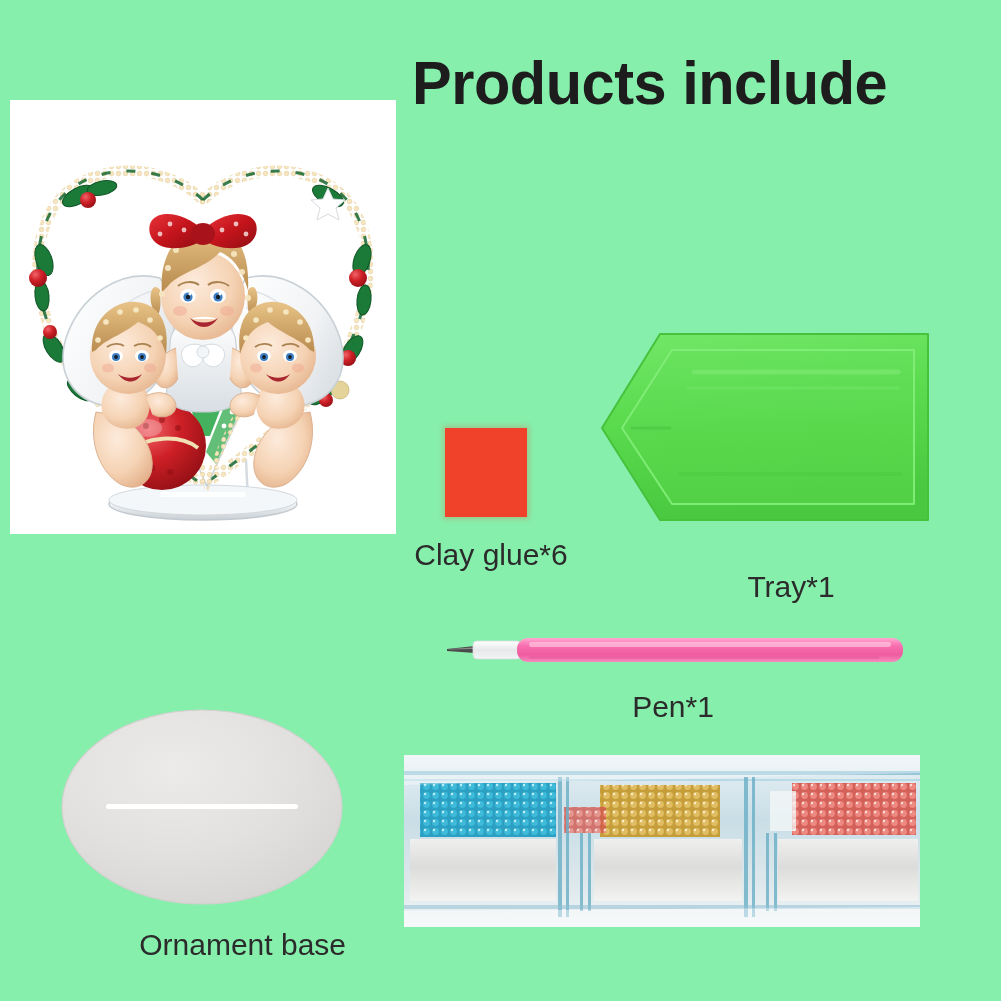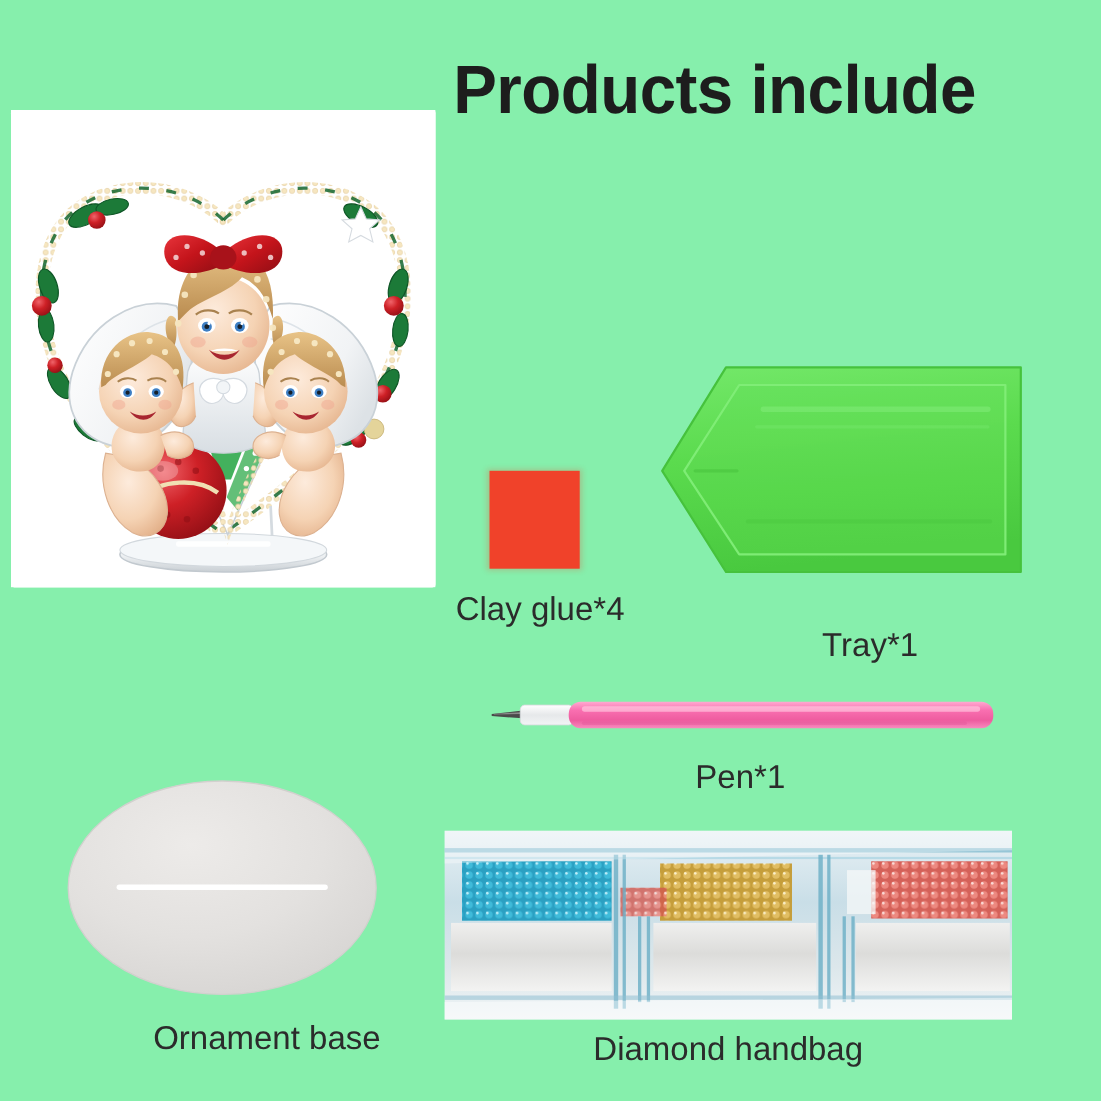--- a/index.html
+++ b/index.html
@@ -361,21 +361,21 @@
         <path d="M272 246 C 277 243, 285 243, 289 247" fill="none" stroke="#A9824F" stroke-width="1.8"></path>
         <path d="M256 274 C 263 284, 274 284, 280 274 C 273 279, 263 279, 256 274 Z" fill="#A82630"></path>
         <ellipse cx="246" cy="268" rx="6" ry="4.5" fill="#EFA38F" opacity="0.45"></ellipse>
         <ellipse cx="288" cy="268" rx="6" ry="4.5" fill="#EFA38F" opacity="0.45"></ellipse>
       </g>
     </svg>
   </div>
 
 
   <div id="clay-glue"></div>
-  <div class="caption" style="left:356px; top:538px; width:270px;">Clay glue*4</div>
+  <div class="caption" style="left:356px; top:538px; width:270px;">Clay glue*6</div>
 
   <div id="tray-wrap">
     <svg viewBox="0 0 336 200" width="336" height="200">
       <defs>
         <linearGradient id="trayg" x1="0%" y1="0%" x2="20%" y2="100%">
           <stop offset="0%" stop-color="#74E86A"></stop>
           <stop offset="45%" stop-color="#5BDB4E"></stop>
           <stop offset="100%" stop-color="#49C93F"></stop>
         </linearGradient>
         <linearGradient id="trayinner" x1="0%" y1="0%" x2="10%" y2="100%">
@@ -503,15 +503,14 @@
         <rect x="362" y="78" width="3" height="78"></rect>
         <rect x="370" y="78" width="3" height="78"></rect>
       </g>
 
       <rect x="0" y="150" width="516" height="4" fill="#8FC0D2" opacity="0.55"></rect>
 
       <path d="M0 0 L516 0 L516 18 L0 30 Z" fill="#FFFFFF" opacity="0.35"></path>
       <path d="M0 156 L516 152 L516 172 L0 172 Z" fill="#FFFFFF" opacity="0.45"></path>
     </svg>
   </div>
-  <div class="caption" style="left:530px; top:938px; width:264px;">Diamond handbag</div>
 
 </div>
 
 </body></html>

